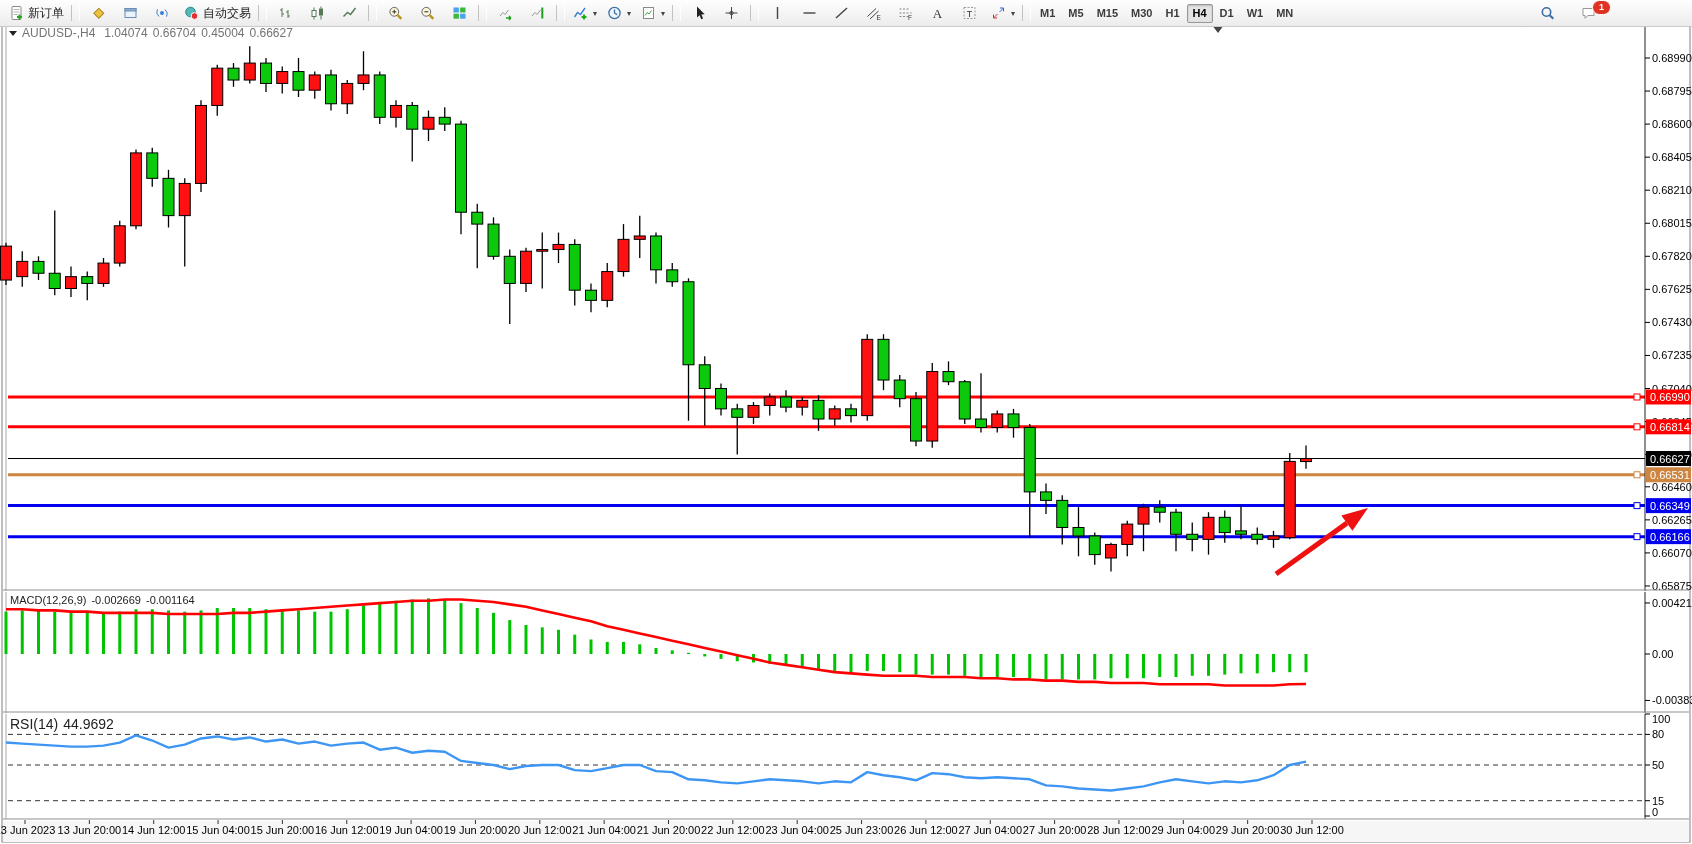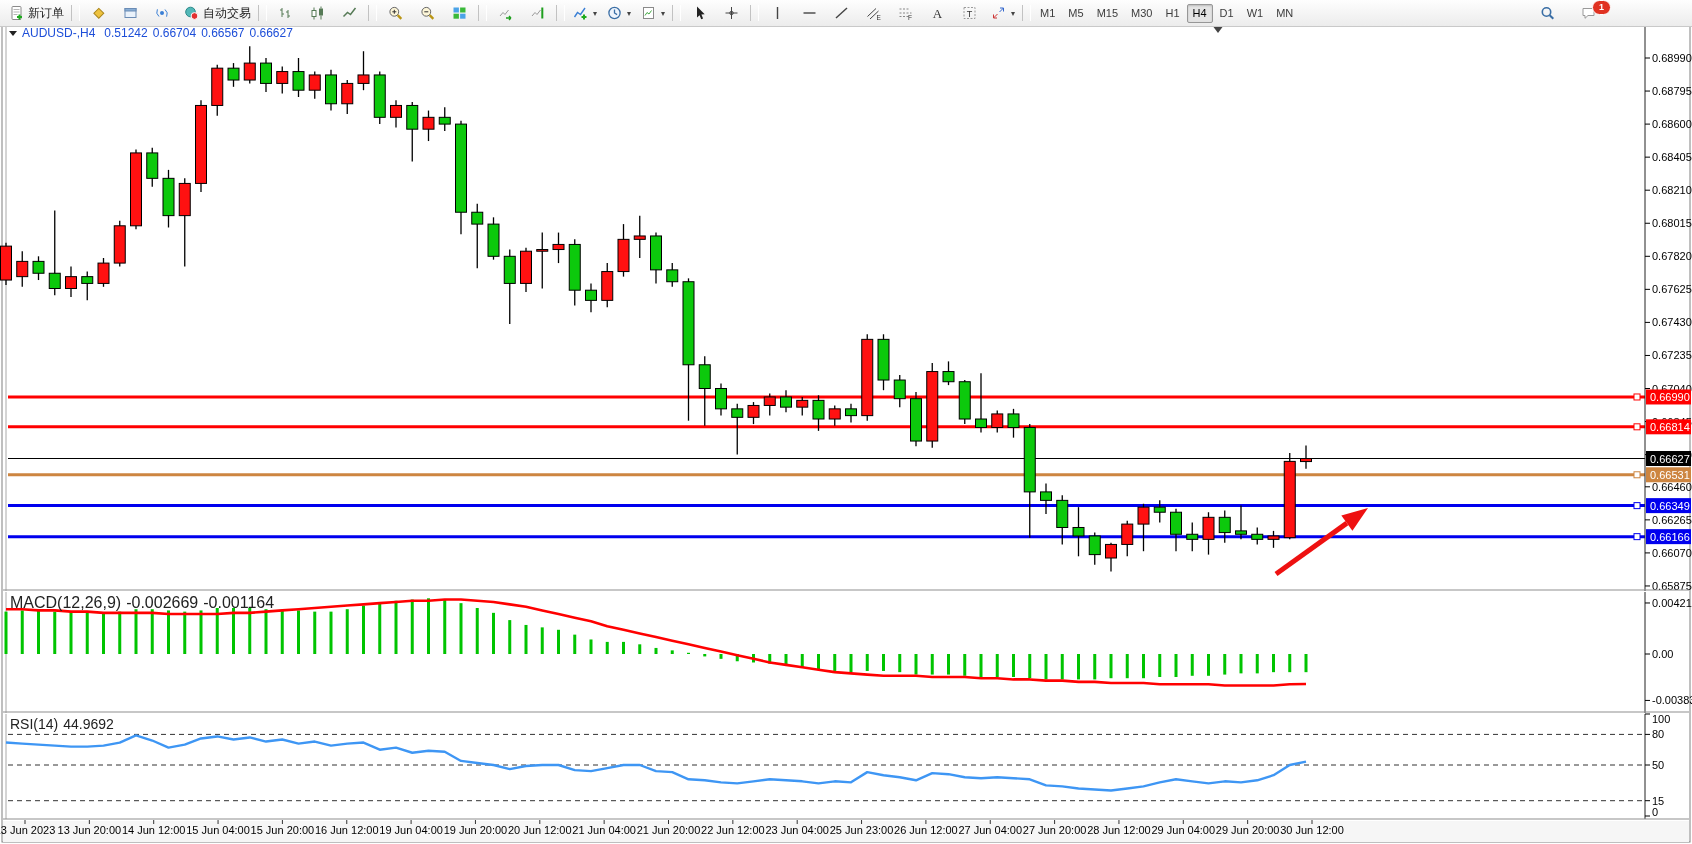--- a/index.html
+++ b/index.html
@@ -6,33 +6,33 @@
   body{width:1692px;height:844px;position:relative;background:#fff;
        font-family:"Liberation Sans",sans-serif;overflow:hidden}
   .toolbar{position:absolute;top:0;left:0;width:1692px;height:21px;
      background:linear-gradient(#fefefe,#ececec);border-bottom:1px solid #c9c9c9;
      display:flex;align-items:center;padding:13px 4px;gap:1px;z-index:6;box-sizing:border-box}
   .tb-btn{height:19px;min-width:23px;display:flex;align-items:center;justify-content:center;
      gap:3px;padding:0 3px;border:1px solid transparent;border-radius:2px;cursor:default}
   .tb-label{font-size:12px;color:#1d1d1d;white-space:nowrap}
   .tb-sep{width:7px;height:16px;border-left:1px solid #c2c2c2;border-right:1px solid #fff;margin:0 2px}
   .caret{font-size:8px;color:#444;margin-left:1px}
-  .tf-btn{font-size:11px;font-weight:normal;color:#3c3c3c;padding:0 5px;height:17px;
+  .tf-btn{font-size:11px;font-weight:bold;color:#3c3c3c;padding:0 5px;height:17px;
      display:flex;align-items:center;border:1px solid transparent;border-radius:2px}
   .tf-active{background:#e4e4e4;border:1px solid #979797;color:#000;box-shadow:inset 0 1px 2px rgba(0,0,0,.18)}
   .tb-right{margin-left:auto;display:flex;align-items:center;gap:10px;padding-right:84px}
   .chat-wrap{position:relative}
   .badge{position:absolute;top:-4px;right:-8px;min-width:13px;height:13px;border-radius:8px;
      background:#e03222;color:#fff;font-size:9px;font-weight:bold;display:flex;
      align-items:center;justify-content:center;padding:0 2px;border:1px solid #fff}
   #chart{position:absolute;top:0;left:0;z-index:1}
   .overlay{position:absolute;z-index:3;display:flex;align-items:center;gap:5px;
-     color:#1d4ed8;white-space:nowrap}
+     color:#737373;white-space:nowrap}
   #chart-title{left:9px;top:26px;font-size:12px}
-  #macd-label{left:10px;top:594px;font-size:16px;color:#222}
+  #macd-label{left:10px;top:594px;font-size:11px;color:#222}
   #rsi-label{left:10px;top:716px;font-size:14px;color:#222}
   .tri-down{width:0;height:0;border-left:4px solid transparent;border-right:4px solid transparent;
      border-top:5px solid #222;display:inline-block}
 </style>
 </head>
 <body>
 
 <svg id="chart" width="1692" height="844">
     <rect x="2" y="22" width="1688" height="820" fill="#ffffff" stroke="#808080"></rect>
     <line x1="6" y1="24" x2="6" y2="819" stroke="#aaaaaa"></line>
@@ -663,23 +663,23 @@
           </svg>
         </span>
       <span class="badge">1</span>
     </span>
   </span>
 </div>
 
 <div class="overlay" id="chart-title">
   <span class="tri-down"></span>
   <span style="margin-right:4px">AUDUSD-,H4</span>
-  <span>0.51242</span>
+  <span>1.04074</span>
   <span>0.66704</span>
-  <span>0.66567</span>
+  <span>0.45004</span>
   <span>0.66627</span>
 </div>
 
 <div class="overlay" id="macd-label">
   <span>MACD(12,26,9)</span>
   <span>-0.002669</span>
   <span>-0.001164</span>
 </div>
 
 <div class="overlay" id="rsi-label">

